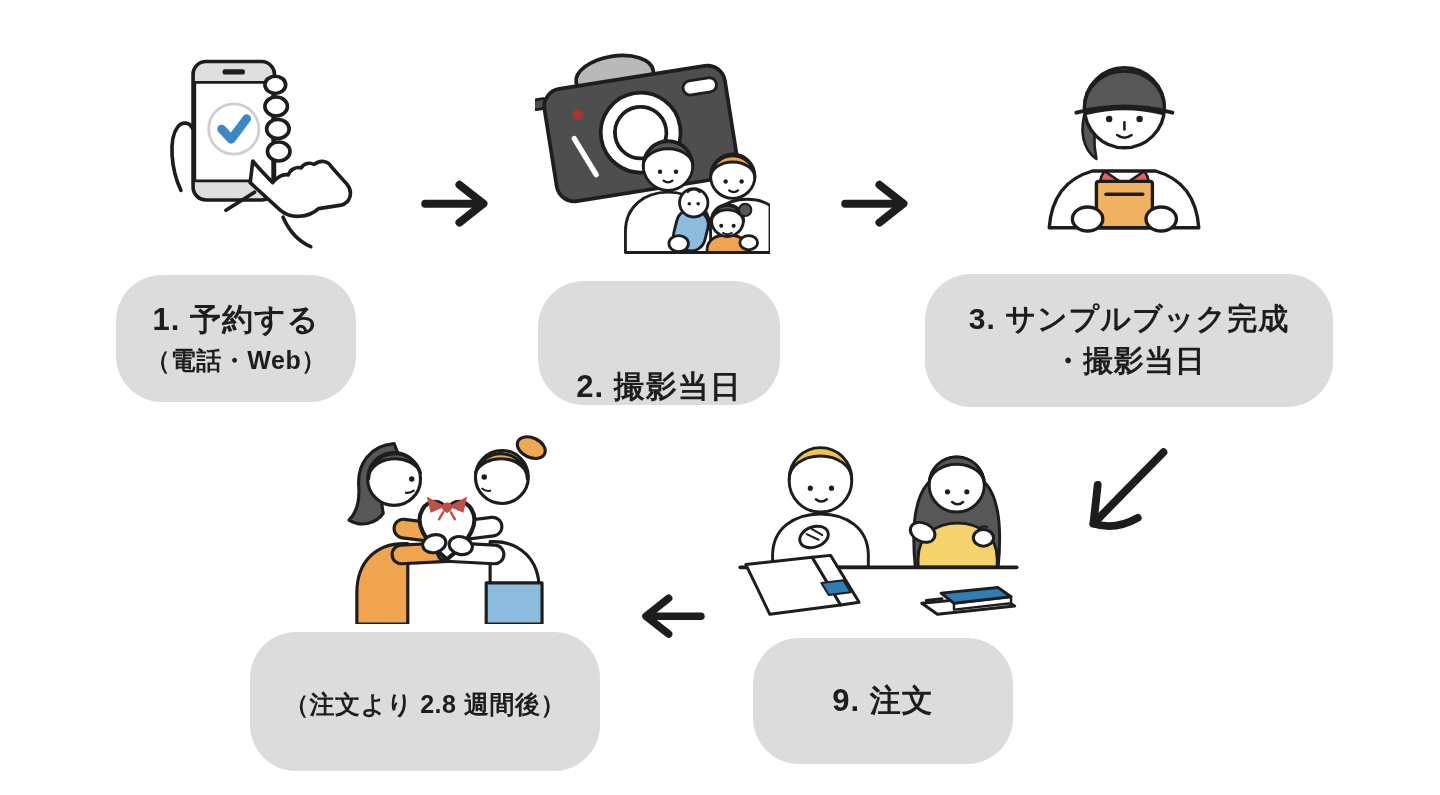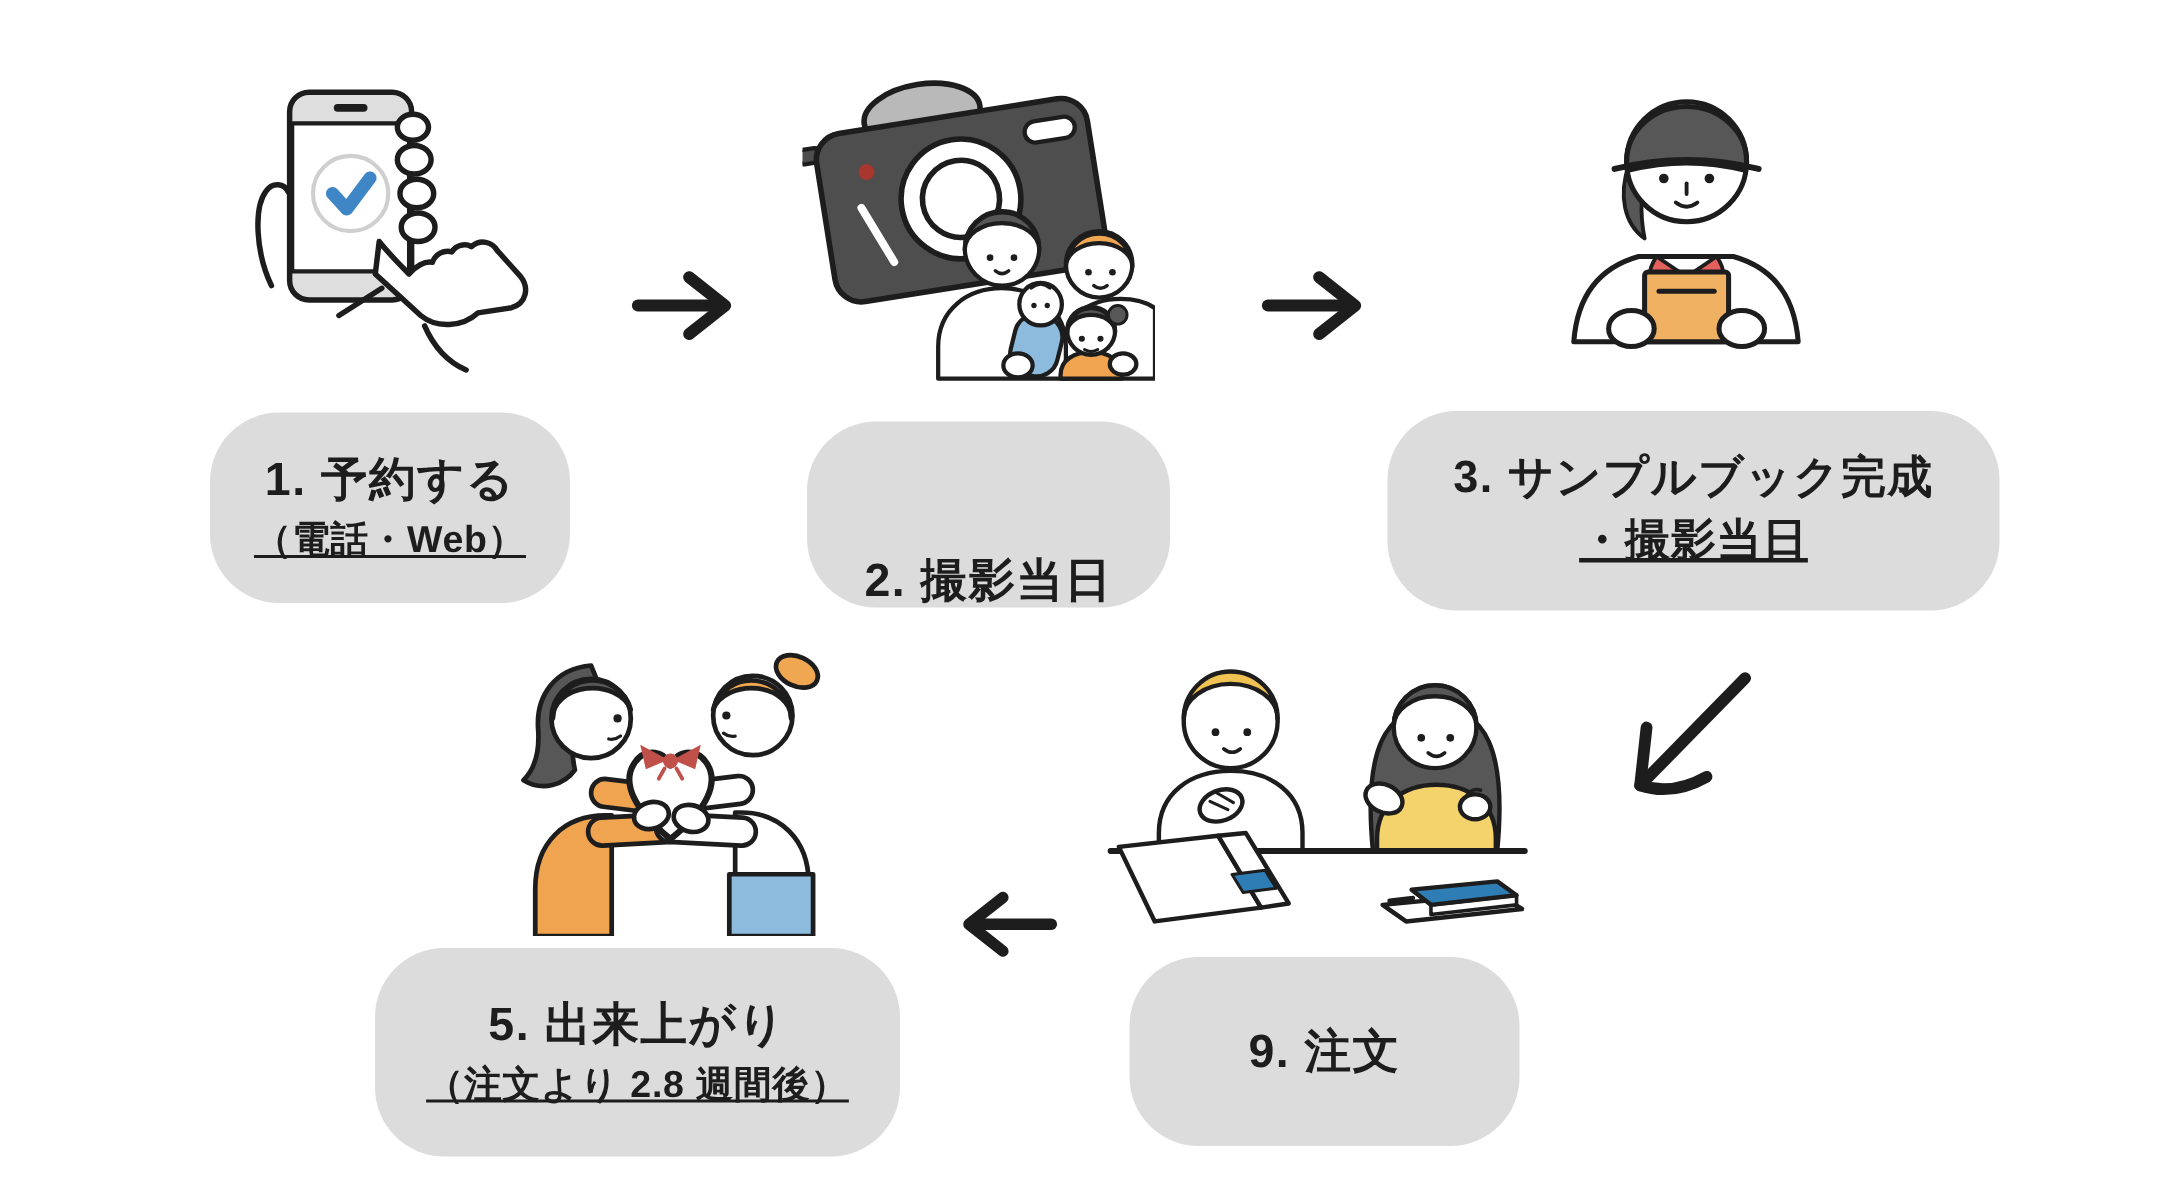--- a/index.html
+++ b/index.html
@@ -19,23 +19,23 @@
   .foc{fill:var(--orange)}.fap{fill:var(--apron)}.fyl{fill:var(--yellow)}
   .flb{fill:var(--light_blue)}.fbb{fill:var(--book_blue)}.frd{fill:var(--red)}
   .frb{fill:var(--ribbon)}.fcb{fill:var(--camera_body)}.fcf{fill:var(--camera_flash)}
   .fcd{fill:var(--camera_dot)}.fpg{fill:var(--phone_gray)}
   .arrow path{stroke:var(--ink);fill:none;stroke-linecap:round;stroke-linejoin:round;stroke-width:11;}
   
   .bubble{position:absolute;background:var(--bubble);border-radius:46px;display:flex;
           flex-direction:column;align-items:center;justify-content:center;text-align:center;
           color:var(--ink);font-weight:700;}
   .bubble .t{font-size:31px;line-height:1.2;letter-spacing:1px;}
-  .bubble .sub{font-size:25px;line-height:1.25;margin-top:7px;letter-spacing:.5px;text-decoration:underline;}
+  .bubble .sub{font-size:25px;line-height:1.25;margin-top:7px;letter-spacing:.5px;}
   .bubble .sub:empty{display:none;}
-  .b1{left:140px;top:275px;width:240px;height:127px;}
+  .b1{left:116px;top:275px;width:240px;height:127px;}
   .b2{left:538px;top:281px;width:242px;height:124px;justify-content:flex-end;}
   .b3{left:925px;top:274px;width:408px;height:133px;align-items:center;}
   .b3 .t{font-size:30px;}
   .b3 .sub{font-size:30px;margin-top:5px;}
   .b4{left:753px;top:638px;width:260px;height:126px;}
   .b5{left:250px;top:632px;width:350px;height:139px;}
   .il1{left:155px;top:30px;width:225px;height:230px;}
   .il2{left:535px;top:30px;width:235px;height:225px;}
   .il3{left:1038px;top:36px;width:172px;height:198px;}
   .il4{left:733px;top:415px;width:290px;height:208px;}
@@ -244,17 +244,16 @@
 
   </div>
   <div class="bubble b3">
     <div class="t">3. サンプルブック完成</div>
     <div class="sub">・撮影当日</div>
   </div>
   <div class="bubble b4">
     <div class="t">9. 注文</div>
   </div>
   <div class="bubble b5">
-    <div class="t">5. 出来上がり</div>
     <div class="sub">（注文より 2.8 週間後）</div>
   </div>
 
 </div>
 
 </body></html>

